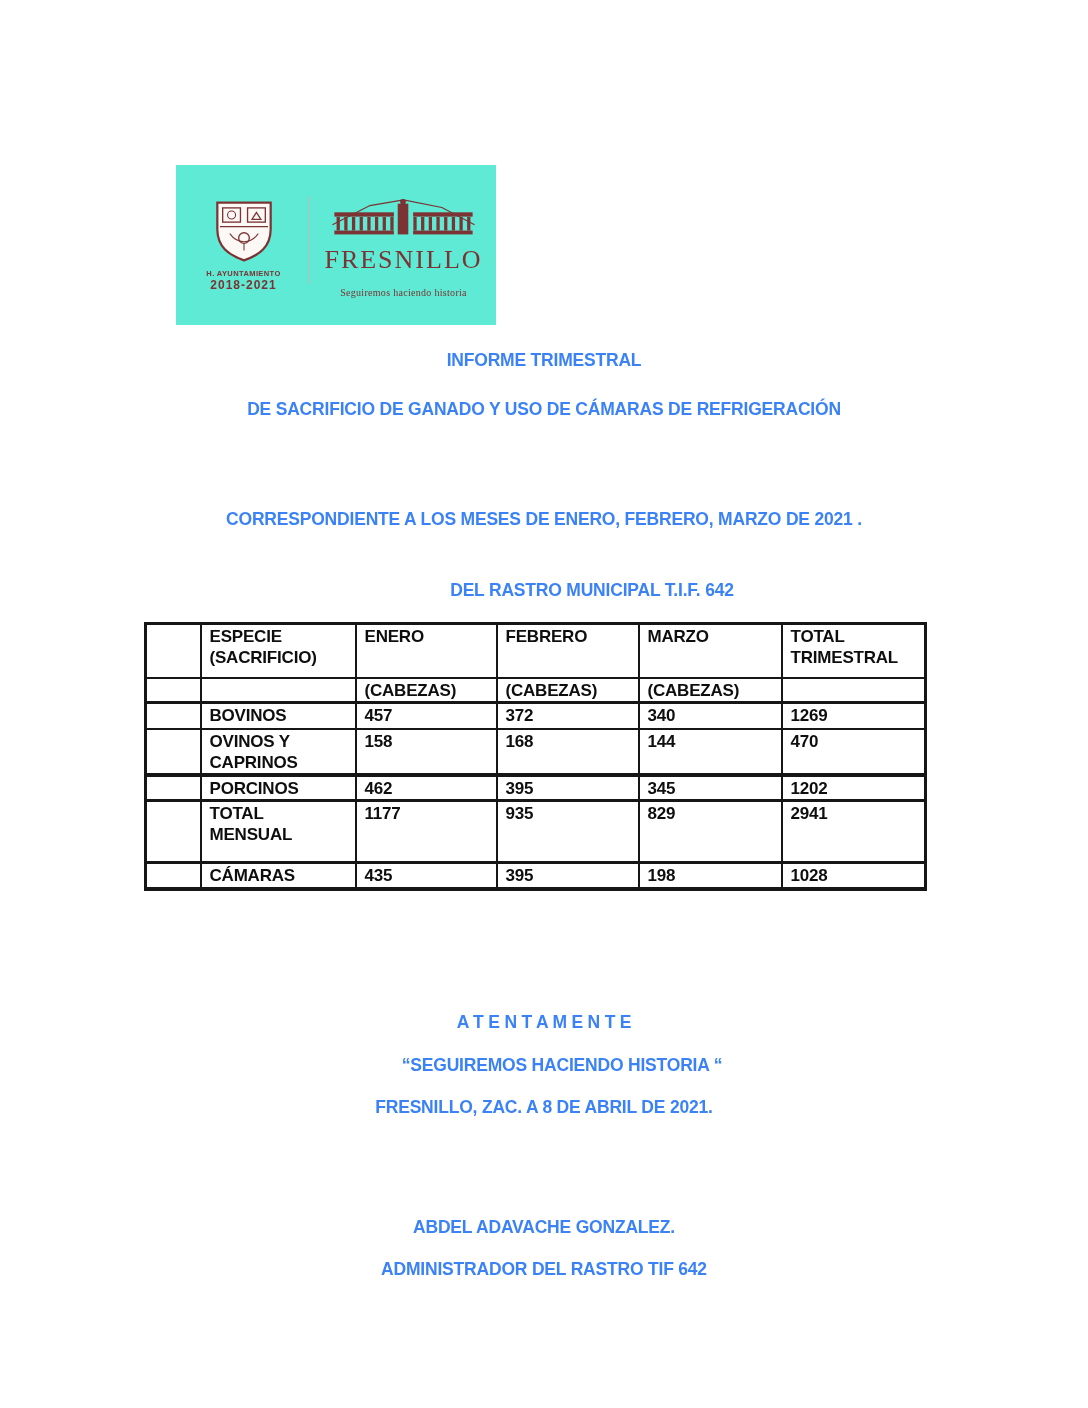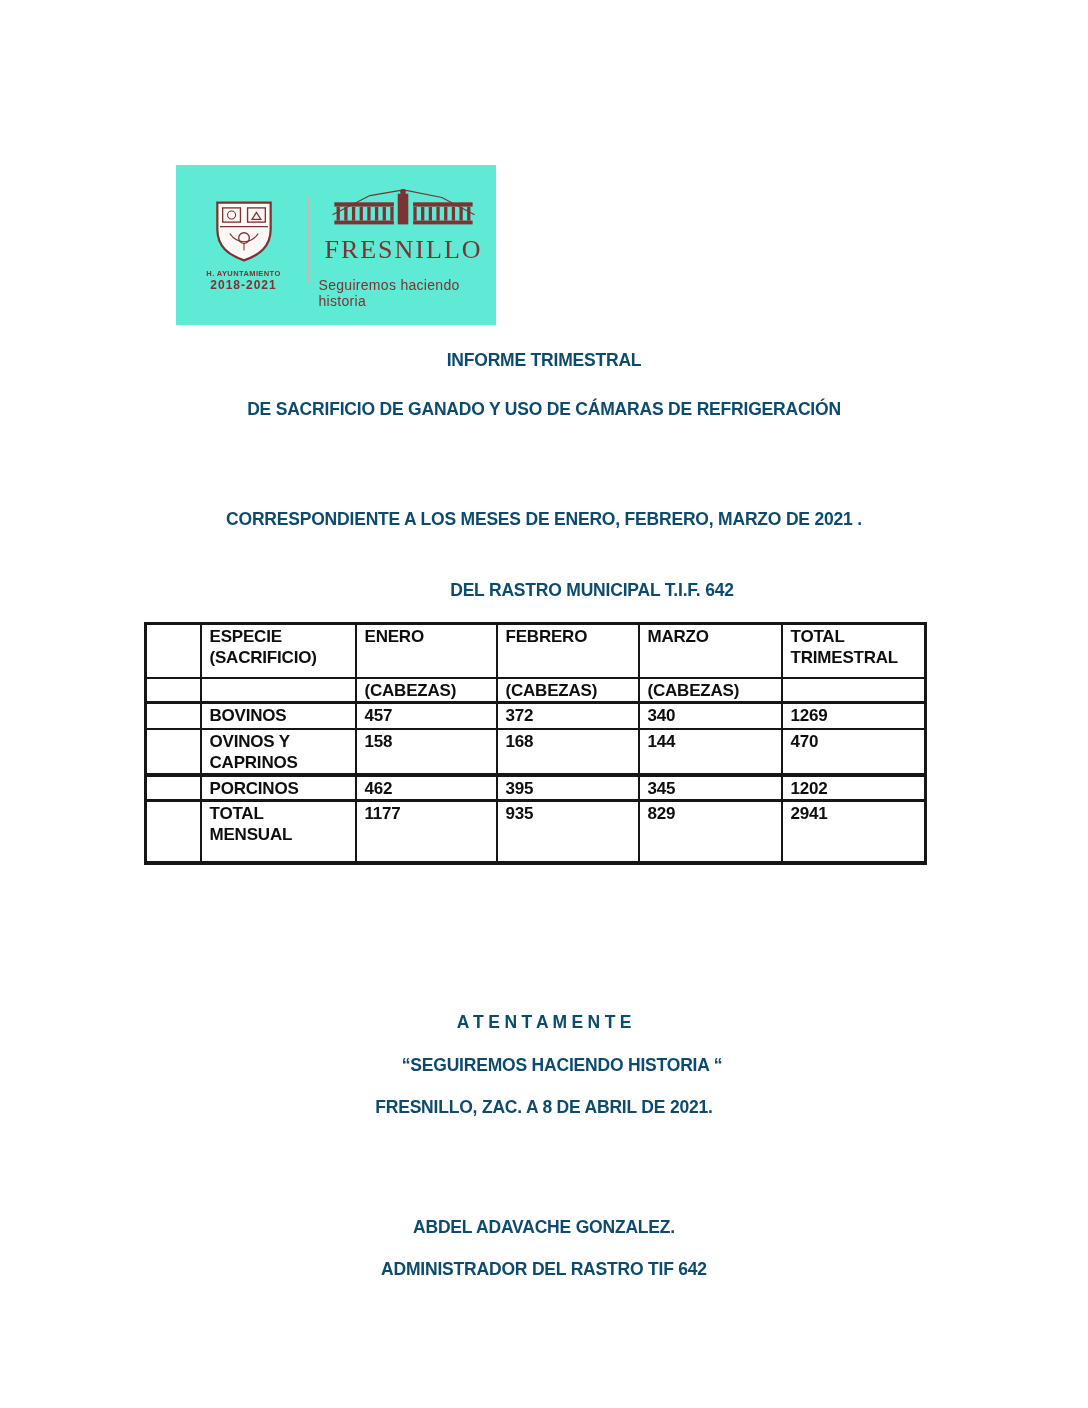--- a/index.html
+++ b/index.html
@@ -22,27 +22,27 @@
     width:120px; display:flex; flex-direction:column; align-items:center;
   }
   .crest-title { font-size:7.5px; font-weight:bold; color:#7b3333; letter-spacing:0.4px; margin-top:2px; }
   .crest-years { font-size:12px; font-weight:bold; color:#7b3333; letter-spacing:1px; }
   .logo-divider { width:1px; height:88px; background:#c9b5b5; margin:0 10px 10px 4px; }
   .brand { width:170px; display:flex; flex-direction:column; align-items:center; margin-top:4px; }
   .brand-name {
     font-family:"Liberation Serif", serif;
     font-size:26px; color:#7b3333; letter-spacing:2px; line-height:24px;
   }
-  .brand-tagline { font-size:14px; color:#7b3333; margin-top:15px; letter-spacing:0.3px; }
+  .brand-tagline { font-size:10px; color:#7b3333; margin-top:15px; letter-spacing:0.3px;font-family:Liberation Serif, serif; }
 
   
   .center-line {
     left:0; width:1088px; text-align:center;
     font-weight:bold; font-size:17.5px; letter-spacing:-0.2px;
-    white-space:pre; color:#0c4a6e;
+    white-space:pre; color:#3b82f6;
   }
   .pos-t1 { top:350px; }
   .pos-t2 { top:399px; }
   .pos-s1 { top:509px; }
   .pos-s2 { top:580px;margin-left:48px; }
   .pos-f1 { top:1012px; }
   .pos-f2 { top:1055px;padding-left:36px; }
   .pos-f3 { top:1097px; }
   .pos-f4 { top:1217px; }
   .pos-f5 { top:1259px; }
@@ -166,20 +166,28 @@
     </tr>
     <tr class="r-total" style="height:62px">
       <td></td>
       <td>TOTAL
 MENSUAL</td>
       <td>1177</td>
       <td class="cell-bottom">935</td>
       <td>829</td>
       <td>2941</td>
     </tr>
+    <tr class="r-camaras" style="height:26px">
+      <td></td>
+      <td>CÁMARAS</td>
+      <td>435</td>
+      <td>395</td>
+      <td>198</td>
+      <td>1028</td>
+    </tr>
   </tbody>
     </table>
 </div>
 
 <div class="abs center-line pos-f1">A T E N T A M E N T E</div>
 <div class="abs center-line pos-f2">“SEGUIREMOS HACIENDO HISTORIA “</div>
 <div class="abs center-line pos-f3">FRESNILLO, ZAC. A 8 DE ABRIL DE 2021.</div>
 <div class="abs center-line pos-f4">ABDEL ADAVACHE GONZALEZ.</div>
 <div class="abs center-line pos-f5">ADMINISTRADOR DEL RASTRO TIF 642</div>
 

